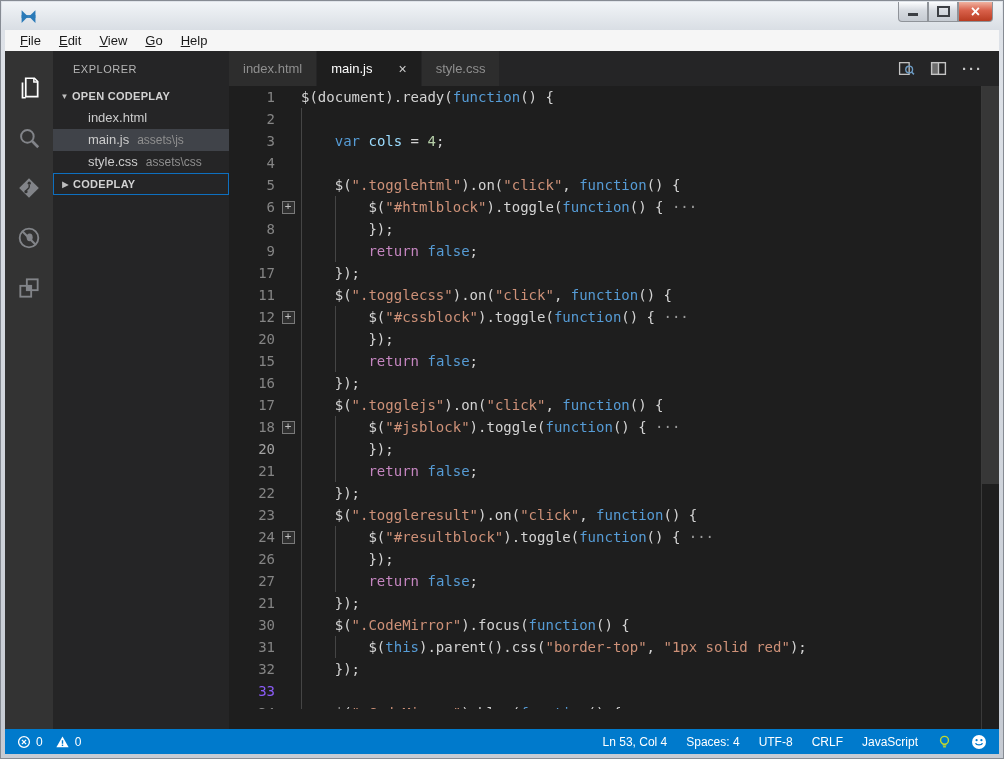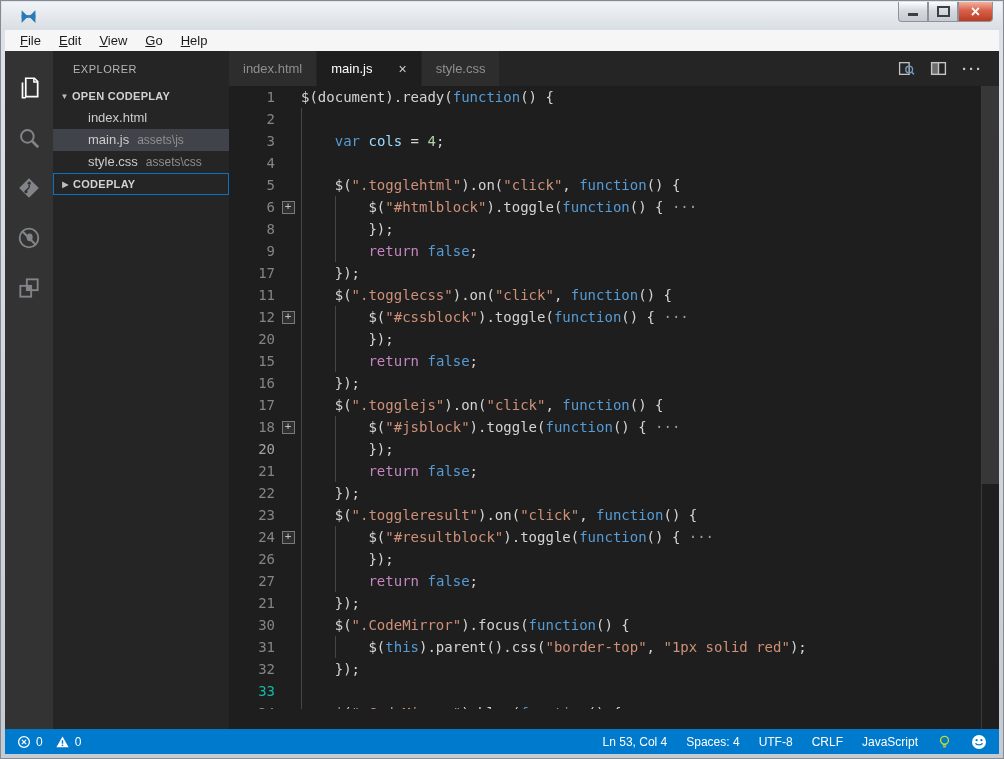--- a/index.html
+++ b/index.html
@@ -209,21 +209,21 @@
             <div class="code-line"><div class="gutter"><span class="ln" style="color: rgb(133, 133, 133);">21</span><span class="fold-col"></span></div><div class="code-text"><span class="guide" style="left: 0ch;"></span><span class="guide" style="left: 4ch;"></span><span style="color: rgb(212, 212, 212);">        </span><span style="color: rgb(197, 134, 192);">return</span><span style="color: rgb(212, 212, 212);"> </span><span style="color: rgb(86, 156, 214);">false</span><span style="color: rgb(212, 212, 212);">;</span></div></div>
             <div class="code-line"><div class="gutter"><span class="ln" style="color: rgb(133, 133, 133);">22</span><span class="fold-col"></span></div><div class="code-text"><span class="guide" style="left: 0ch;"></span><span style="color: rgb(212, 212, 212);">    });</span></div></div>
             <div class="code-line"><div class="gutter"><span class="ln" style="color: rgb(133, 133, 133);">23</span><span class="fold-col"></span></div><div class="code-text"><span class="guide" style="left: 0ch;"></span><span style="color: rgb(212, 212, 212);">    $(</span><span style="color: rgb(206, 145, 120);">".toggleresult"</span><span style="color: rgb(212, 212, 212);">).on(</span><span style="color: rgb(206, 145, 120);">"click"</span><span style="color: rgb(212, 212, 212);">, </span><span style="color: rgb(86, 156, 214);">function</span><span style="color: rgb(212, 212, 212);">() {</span></div></div>
             <div class="code-line"><div class="gutter"><span class="ln" style="color: rgb(133, 133, 133);">24</span><span class="fold-col"><span class="fold-box"></span></span></div><div class="code-text"><span class="guide" style="left: 0ch;"></span><span class="guide" style="left: 4ch;"></span><span style="color: rgb(212, 212, 212);">        $(</span><span style="color: rgb(206, 145, 120);">"#resultblock"</span><span style="color: rgb(212, 212, 212);">).toggle(</span><span style="color: rgb(86, 156, 214);">function</span><span style="color: rgb(212, 212, 212);">() { </span><span style="color: rgb(157, 157, 157);">···</span></div></div>
             <div class="code-line"><div class="gutter"><span class="ln" style="color: rgb(133, 133, 133);">26</span><span class="fold-col"></span></div><div class="code-text"><span class="guide" style="left: 0ch;"></span><span class="guide" style="left: 4ch;"></span><span style="color: rgb(212, 212, 212);">        });</span></div></div>
             <div class="code-line"><div class="gutter"><span class="ln" style="color: rgb(133, 133, 133);">27</span><span class="fold-col"></span></div><div class="code-text"><span class="guide" style="left: 0ch;"></span><span class="guide" style="left: 4ch;"></span><span style="color: rgb(212, 212, 212);">        </span><span style="color: rgb(197, 134, 192);">return</span><span style="color: rgb(212, 212, 212);"> </span><span style="color: rgb(86, 156, 214);">false</span><span style="color: rgb(212, 212, 212);">;</span></div></div>
             <div class="code-line"><div class="gutter"><span class="ln" style="color: rgb(133, 133, 133);">21</span><span class="fold-col"></span></div><div class="code-text"><span class="guide" style="left: 0ch;"></span><span style="color: rgb(212, 212, 212);">    });</span></div></div>
             <div class="code-line"><div class="gutter"><span class="ln" style="color: rgb(133, 133, 133);">30</span><span class="fold-col"></span></div><div class="code-text"><span class="guide" style="left: 0ch;"></span><span style="color: rgb(212, 212, 212);">    $(</span><span style="color: rgb(206, 145, 120);">".CodeMirror"</span><span style="color: rgb(212, 212, 212);">).focus(</span><span style="color: rgb(86, 156, 214);">function</span><span style="color: rgb(212, 212, 212);">() {</span></div></div>
             <div class="code-line"><div class="gutter"><span class="ln" style="color: rgb(133, 133, 133);">31</span><span class="fold-col"></span></div><div class="code-text"><span class="guide" style="left: 0ch;"></span><span class="guide" style="left: 4ch;"></span><span style="color: rgb(212, 212, 212);">        $(</span><span style="color: rgb(86, 156, 214);">this</span><span style="color: rgb(212, 212, 212);">).parent().css(</span><span style="color: rgb(206, 145, 120);">"border-top"</span><span style="color: rgb(212, 212, 212);">, </span><span style="color: rgb(206, 145, 120);">"1px solid red"</span><span style="color: rgb(212, 212, 212);">);</span></div></div>
             <div class="code-line"><div class="gutter"><span class="ln" style="color: rgb(133, 133, 133);">32</span><span class="fold-col"></span></div><div class="code-text"><span class="guide" style="left: 0ch;"></span><span style="color: rgb(212, 212, 212);">    });</span></div></div>
-            <div class="code-line"><div class="gutter"><span class="ln" style="color: #14b8a6;">33</span><span class="fold-col"></span></div><div class="code-text"><span class="guide" style="left: 0ch;"></span></div></div>
+            <div class="code-line"><div class="gutter"><span class="ln" style="color: #8b5cf6;">33</span><span class="fold-col"></span></div><div class="code-text"><span class="guide" style="left: 0ch;"></span></div></div>
             <div class="code-line partial"><div class="gutter"><span class="ln" style="color: rgb(133, 133, 133);">34</span><span class="fold-col"></span></div><div class="code-text"><span class="guide" style="left: 0ch;"></span><span style="color: rgb(212, 212, 212);">    $(</span><span style="color: rgb(206, 145, 120);">".CodeMirror"</span><span style="color: rgb(212, 212, 212);">).blur(</span><span style="color: rgb(86, 156, 214);">function</span><span style="color: rgb(212, 212, 212);">() {</span></div></div>
           </div>
         <div class="v-scrollbar">
           <div class="v-thumb"></div>
         </div>
       </div>
     </div>
   </div>
 
   <div class="statusbar" style="background: rgb(0, 122, 204);">

